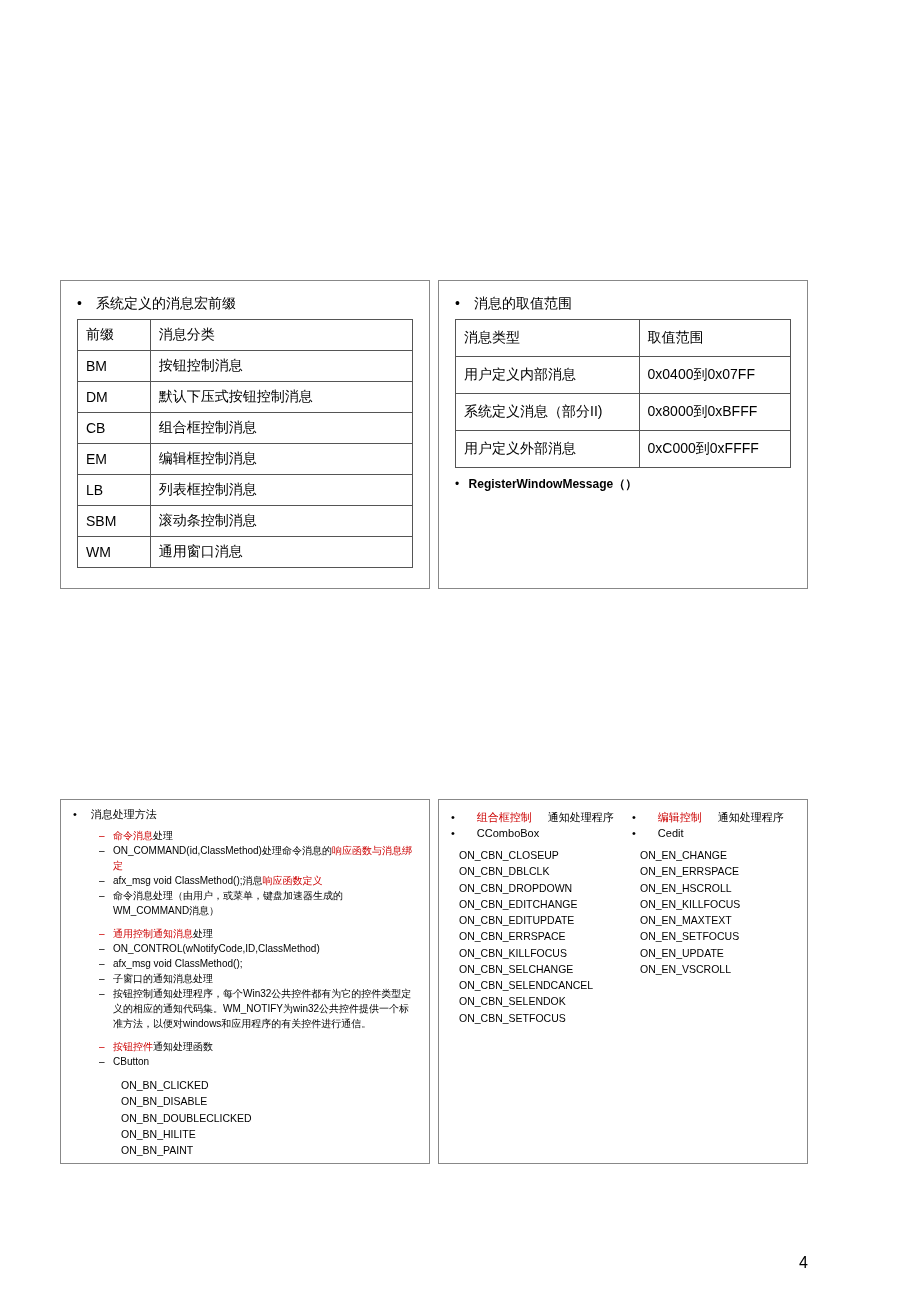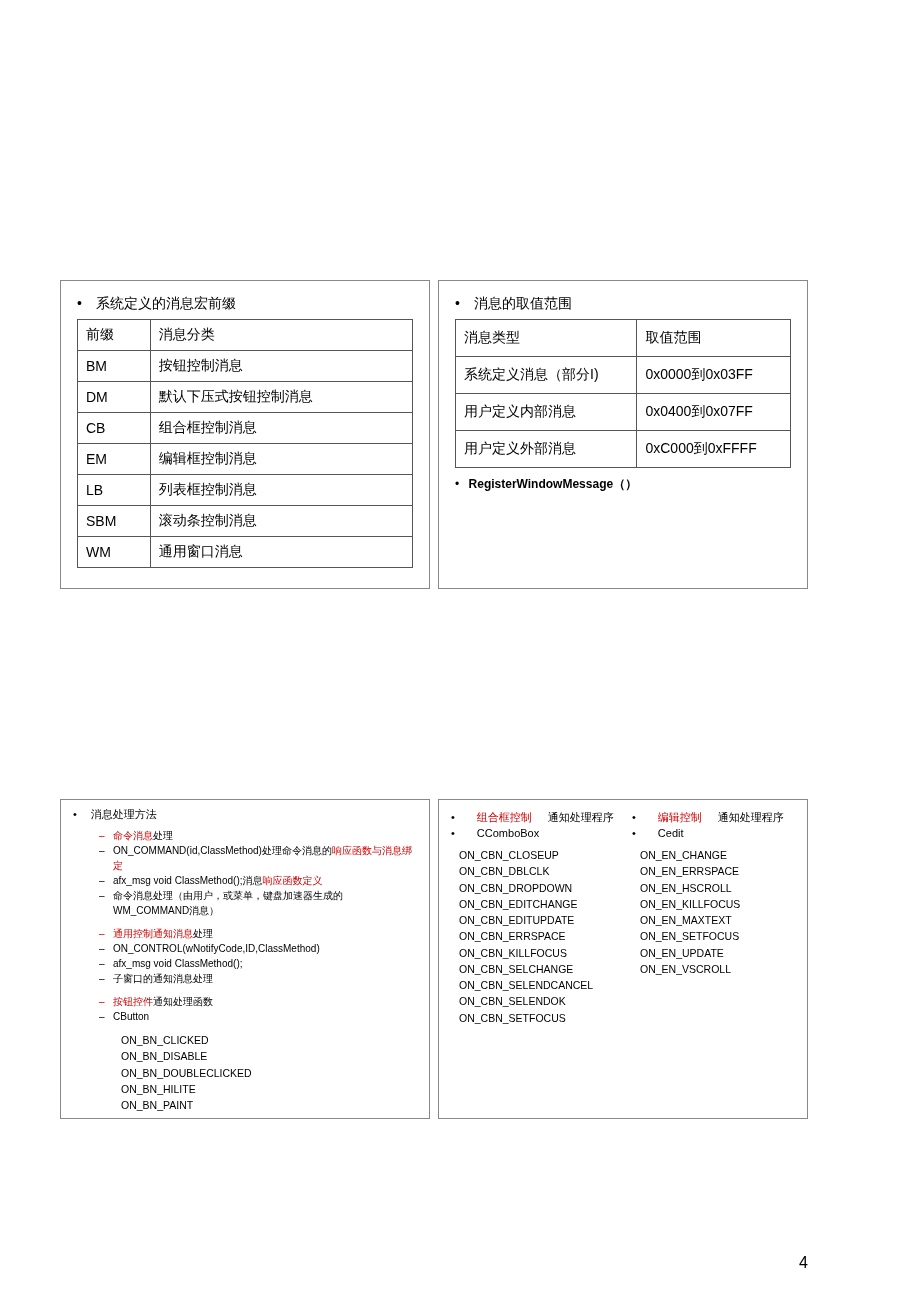--- a/index.html
+++ b/index.html
@@ -162,26 +162,26 @@
         <span class="bullet-dot"></span>
         <span>消息的取值范围</span>
       </div>
       <table class="tbl2">
         <tbody>
             <tr>
           <td>消息类型</td>
           <td>取值范围</td>
         </tr>
         <tr>
-              <td>系统定义消息（部分I)</td>
-              <td>0x0000到0x03FF</td>
-            </tr>
-        <tr>
               <td>用户定义内部消息</td>
               <td>0x0400到0x07FF</td>
+            </tr>
+        <tr>
+              <td>系统定义消息（部分II)</td>
+              <td>0x8000到0xBFFF</td>
             </tr>
         <tr>
               <td>用户定义外部消息</td>
               <td>0xC000到0xFFFF</td>
             </tr>
       </tbody>
         </table>
       <div class="secline">
         <span class="dot"></span>
         <b>RegisterWindowMessage（）</b>
@@ -207,20 +207,21 @@
       </ul>
       <div class="sp"></div>
 
       <ul class="small-bullet">
         <li class="red-head">
           <span>通用控制通知消息</span><span class="black">处理</span>
         </li>
         <li><span>ON_CONTROL(wNotifyCode,ID,ClassMethod)</span></li>
         <li><span>afx_msg void ClassMethod();</span></li>
         <li><span>子窗口的通知消息处理</span></li>
+        <li><span>按钮控制通知处理程序，每个Win32公共控件都有为它的控件类型定义的相应的通知代码集。WM_NOTIFY为win32公共控件提供一个标准方法，以便对windows和应用程序的有关控件进行通信。</span></li>
       </ul>
       <div class="sp"></div>
 
       <ul class="small-bullet">
         <li class="red-head">
           <span>按钮控件</span><span class="black">通知处理函数</span>
         </li>
         <li><span>CButton</span></li>
       </ul>
 

